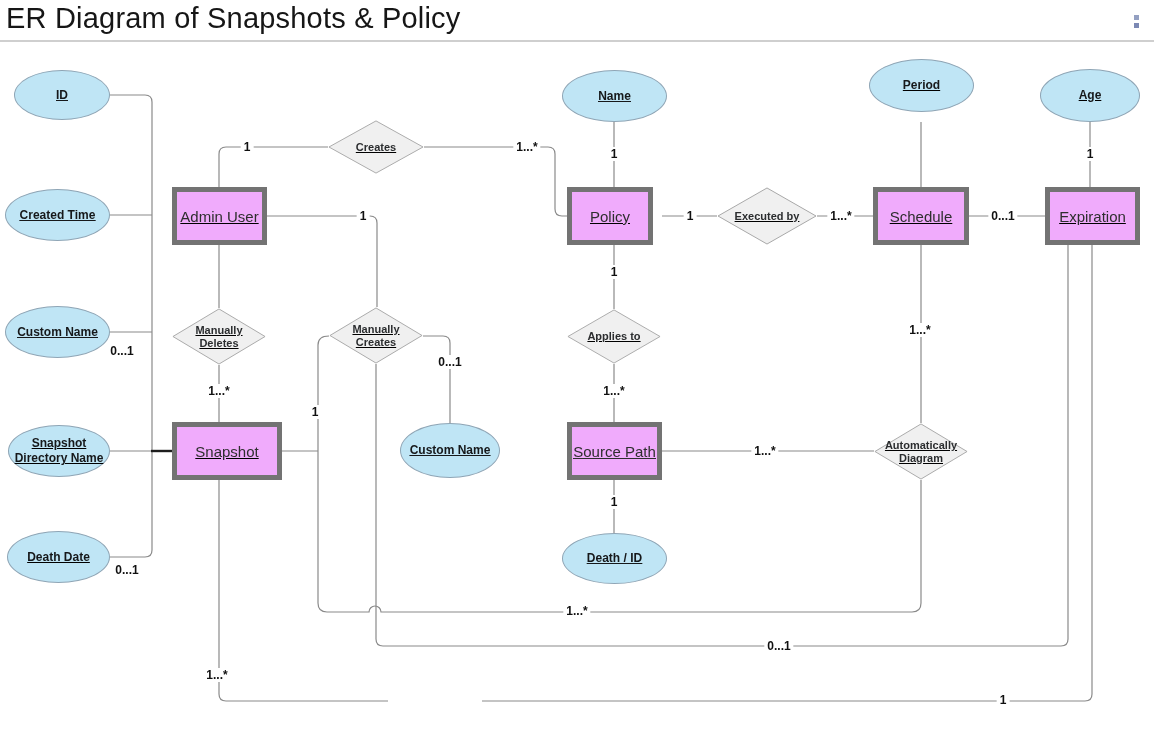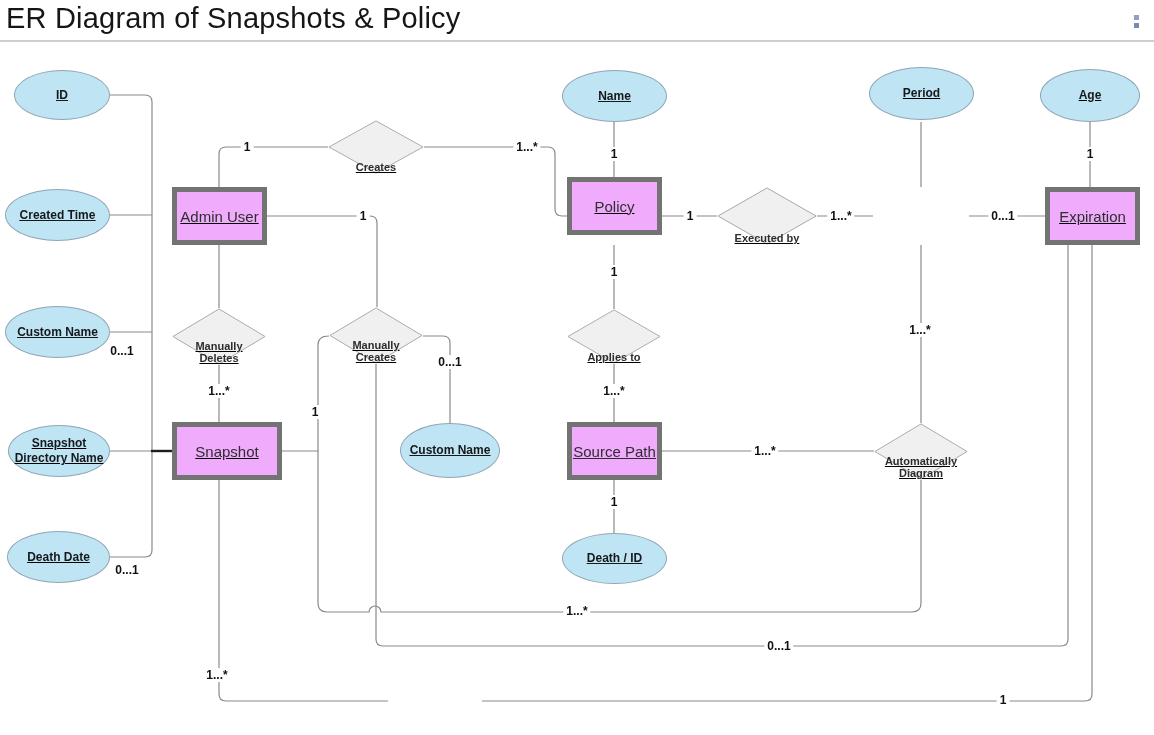--- a/index.html
+++ b/index.html
@@ -19,21 +19,21 @@
   .wires path{fill:none;stroke:#8a8a8a;stroke-width:1.2;}
   .wires path.dark{stroke:#1d1d1d;stroke-width:2.4;}
 
   
   .node{position:absolute;z-index:2;display:flex;align-items:center;justify-content:center;text-align:center;box-sizing:border-box;text-decoration:underline;}
   .entity{background:#f0abfc;border:5px solid #737373;}
   .elabel{font-size:15px;color:#2e2e2e;}
   .ellipse{background:#BFE5F5;border:1px solid #8FA5B5;border-radius:50%;}
   .alabel{font-size:12px;font-weight:bold;color:#16181a;line-height:1.25;display:inline-block;}
   .key{text-decoration:underline;}
-  .diamond{background:transparent;align-items:flex-end;}
+  .diamond{background:transparent;}
   .dshape{position:absolute;left:0;top:0;width:100%;height:100%;}
   .dshape polygon{fill:#F0F0F0;stroke:#A6A6A6;stroke-width:1;}
   .dlabel{position:relative;font-size:11px;font-weight:bold;color:#2b2d2f;line-height:1.15;}
 
   
   .card{position:absolute;z-index:3;transform:translate(-50%,-50%);font-size:12px;font-weight:bold;color:#101010;background:#fff;padding:0 3px;white-space:nowrap;}
 </style>
 </head>
 <body>
 
@@ -84,22 +84,25 @@
     <path d="M 662 451 L 874 451"></path>
     <path d="M 921 245 L 921 423"></path>
 
     <path d="M 219 480 L 219 694 Q 219 701 226 701 L 388 701"></path>
     <path d="M 482 701 L 1085 701 Q 1092 701 1092 694 L 1092 245"></path>
   </svg>
 
   <div class="node entity" style="left:172px;top:187px;width:95px;height:58px">
     <span class="elabel">Admin User</span>
   </div>
-  <div class="node entity" style="left:567px;top:177px;width:95px;height:58px">
+  <div class="node entity" style="left:567px;top:187px;width:86px;height:58px">
     <span class="elabel">Policy</span>
+  </div>
+  <div class="node entity" style="left:873px;top:187px;width:96px;height:58px">
+    <span class="elabel">Schedule</span>
   </div>
   <div class="node entity" style="left:1045px;top:187px;width:95px;height:58px">
     <span class="elabel">Expiration</span>
   </div>
   <div class="node entity" style="left:172px;top:422px;width:110px;height:58px">
     <span class="elabel">Snapshot</span>
   </div>
   <div class="node entity" style="left:567px;top:422px;width:95px;height:58px">
     <span class="elabel key">Source Path</span>
   </div>
@@ -121,21 +124,21 @@
   </div>
   <div class="node ellipse" style="left:562px;top:70px;width:105px;height:52px">
     <span class="alabel key">Name</span>
   </div>
   <div class="node ellipse" style="left:400px;top:423px;width:100px;height:55px">
     <span class="alabel key">Custom Name</span>
   </div>
   <div class="node ellipse" style="left:562px;top:533px;width:105px;height:51px">
     <span class="alabel key">Death / ID</span>
   </div>
-  <div class="node ellipse" style="left:869px;top:67px;width:105px;height:53px">
+  <div class="node ellipse" style="left:869px;top:59px;width:105px;height:53px">
     <span class="alabel">Period</span>
   </div>
   <div class="node ellipse" style="left:1040px;top:69px;width:100px;height:53px">
     <span class="alabel">Age</span>
   </div>
 
   <div class="node diamond" style="left:328px;top:120px;width:96px;height:54px">
     <svg class="dshape" viewBox="0 0 100 60" preserveAspectRatio="none">
         <polygon points="50,1 99,30 50,59 1,30"></polygon>
       </svg>

